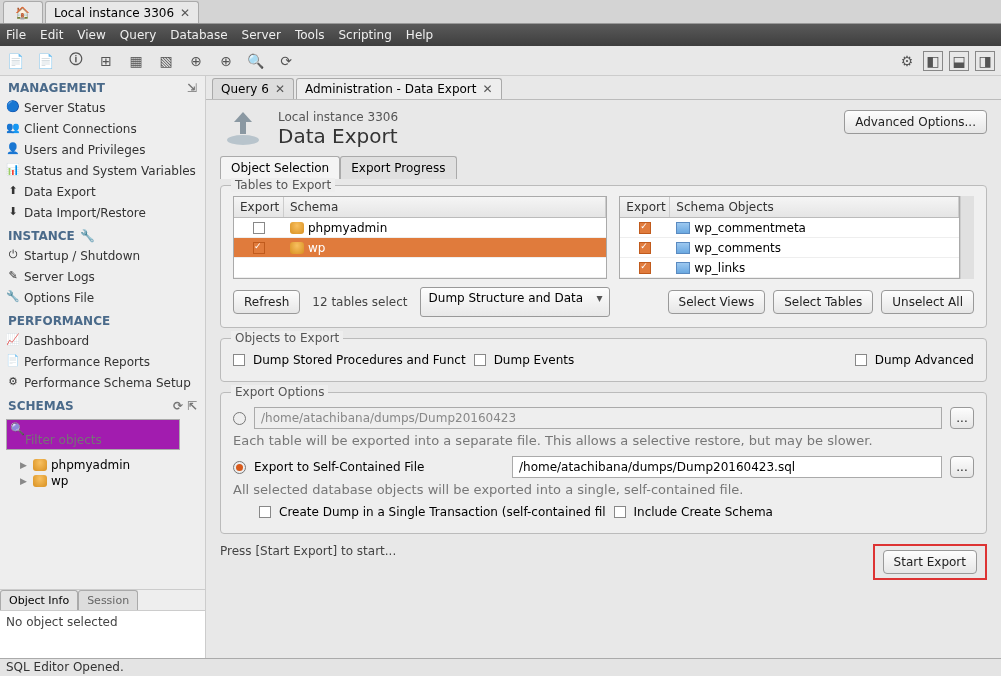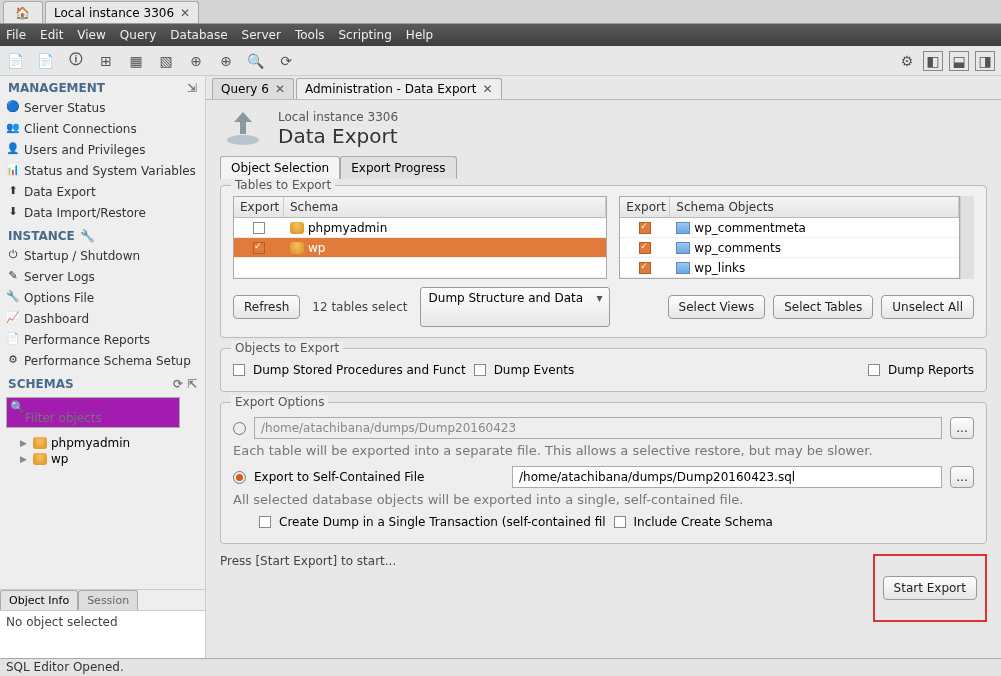--- a/index.html
+++ b/index.html
@@ -53,32 +53,32 @@
 .tbl-body .row.sel { background:#e07b3c; color:#fff;}
 .tbl-body .cell { padding:0 6px; display:flex;align-items:center;gap:4px;}
 .chk { width:12px;height:12px; border:1px solid #888; background:#fff; display:inline-block;}
 .chk.on { background:#e07b3c; border-color:#c05a1c; position:relative;}
 .chk.on::after{content:"✓";color:#fff;font-size:9px;position:absolute;left:0;top:-2px;}
 .db-icon{width:14px;height:12px;background:radial-gradient(ellipse at 50% 30%, #f8c060,#d89020);border-radius:3px;}
 .tblobj-icon{width:14px;height:12px;background:linear-gradient(#9cc8f0,#6aa8e0);border:1px solid #5a8ac0;}
 .scrollbar-v { width:14px; background:#e0e0e0; border-left:1px solid #ccc;}
 .action-row { display:flex; gap:8px; align-items:center; margin-top:8px;}
 .action-row .info { color:#444; padding:0 4px;}
-.select { border:1px solid #999; border-radius:3px; padding:3px 20px 21px 8px; background:linear-gradient(#fdfdfd,#e8e8e8); position:relative;}
+.select { border:1px solid #999; border-radius:3px; padding:3px 20px 11px 8px; background:linear-gradient(#fdfdfd,#e8e8e8); position:relative;}
 .select::after{content:"▾";position:absolute;right:6px;top:3px;color:#555;}
 .small-note { color:#777; font-size:13px; margin:4px 0 8px;}
 .opt-row { display:flex; align-items:center; gap:8px; margin:4px 0;}
 .radio { width:13px;height:13px;border:1px solid #777;border-radius:50%;display:inline-flex;align-items:center;justify-content:center;}
 .radio.on::after{content:"";width:7px;height:7px;background:#d85a1c;border-radius:50%;}
 .text-input { flex:1; border:1px solid #aaa; padding:3px 6px; background:#fff;}
 .text-input.disabled{background:#eee;color:#888;}
 .dots-btn { width:24px; padding:3px 0; text-align:center;}
 .footer-row { display:flex; margin-top:6px;}
 .footer-row .press { color:#444;}
-.start-wrap { margin-left:auto; border:2px solid #d33; padding:20px 8px;}
+.start-wrap { margin-left:auto; border:2px solid #d33; padding:4px 8px;}
 .statusbar { height:18px; border-top:1px solid #aaa; background:#e4e4e4; padding:1px 6px; color:#333; font-size:12px;}
 .tri{color:#888;font-size:9px;margin-right:2px;}
 </style>
 </head>
 <body>
 
 <div class="window-tabs">
   <div class="home-tab">
       <span>🏠</span>
     </div>
@@ -135,20 +135,23 @@
     <div class="nav-item"><span class="ni-icon">⬇</span><span>Data Import/Restore</span></div>
 
     <div class="sec-head">
         <span>INSTANCE</span> 
         <span>🔧</span>
       </div>
     <div class="nav-item"><span class="ni-icon">⏻</span><span>Startup / Shutdown</span></div>
     <div class="nav-item"><span class="ni-icon">✎</span><span>Server Logs</span></div>
     <div class="nav-item"><span class="ni-icon">🔧</span><span>Options File</span></div>
 
+    <div class="sec-head">
+        <span>PERFORMANCE</span>
+      </div>
     <div class="nav-item"><span class="ni-icon">📈</span><span>Dashboard</span></div>
     <div class="nav-item"><span class="ni-icon">📄</span><span>Performance Reports</span></div>
     <div class="nav-item"><span class="ni-icon">⚙</span><span>Performance Schema Setup</span></div>
 
     <div class="sec-head">
         <span>SCHEMAS</span>
         <span class="tools">
           <span>⟳</span> 
           <span>⇱</span>
         </span>
@@ -194,20 +197,21 @@
       <div class="header-row">
         <svg class="big-icon" viewBox="0 0 46 36">
             <ellipse cx="23" cy="30" rx="16" ry="5" fill="#b8c4cc"></ellipse>
             <rect x="20" y="8" width="6" height="16" fill="#8a98a2"></rect>
             <polygon points="23,2 32,12 14,12" fill="#8a98a2"></polygon>
           </svg>
         <div class="titles">
           <div class="sub">Local instance 3306</div>
           <div class="main-title">Data Export</div>
         </div>
+        <button class="btn adv-btn">Advanced Options...</button>
       </div>
 
       <div class="sub-tabs">
         <div class="sub-tab active">Object Selection</div>
         <div class="sub-tab">Export Progress</div>
       </div>
 
       <div class="group" style="background:#f0f0f0;">
         <div class="group-title">Tables to Export</div>
         <div class="tables-row">
@@ -291,21 +295,21 @@
 
       <div class="group">
         <div class="group-title">Objects to Export</div>
         <div class="opt-row">
           <span class="chk"></span>
             <span>Dump Stored Procedures and Funct</span>
           <span class="chk"></span>
             <span>Dump Events</span>
           <span style="flex:1"></span>
           <span class="chk"></span>
-            <span>Dump Reports</span>
+            <span>Dump Advanced</span>
         </div>
       </div>
 
       <div class="group">
         <div class="group-title">Export Options</div>
         <div class="opt-row">
           <span class="radio"></span>
           <input class="text-input disabled" disabled="" value="/home/atachibana/dumps/Dump20160423" style="">
           <button class="btn dots-btn">...</button>
         </div>

